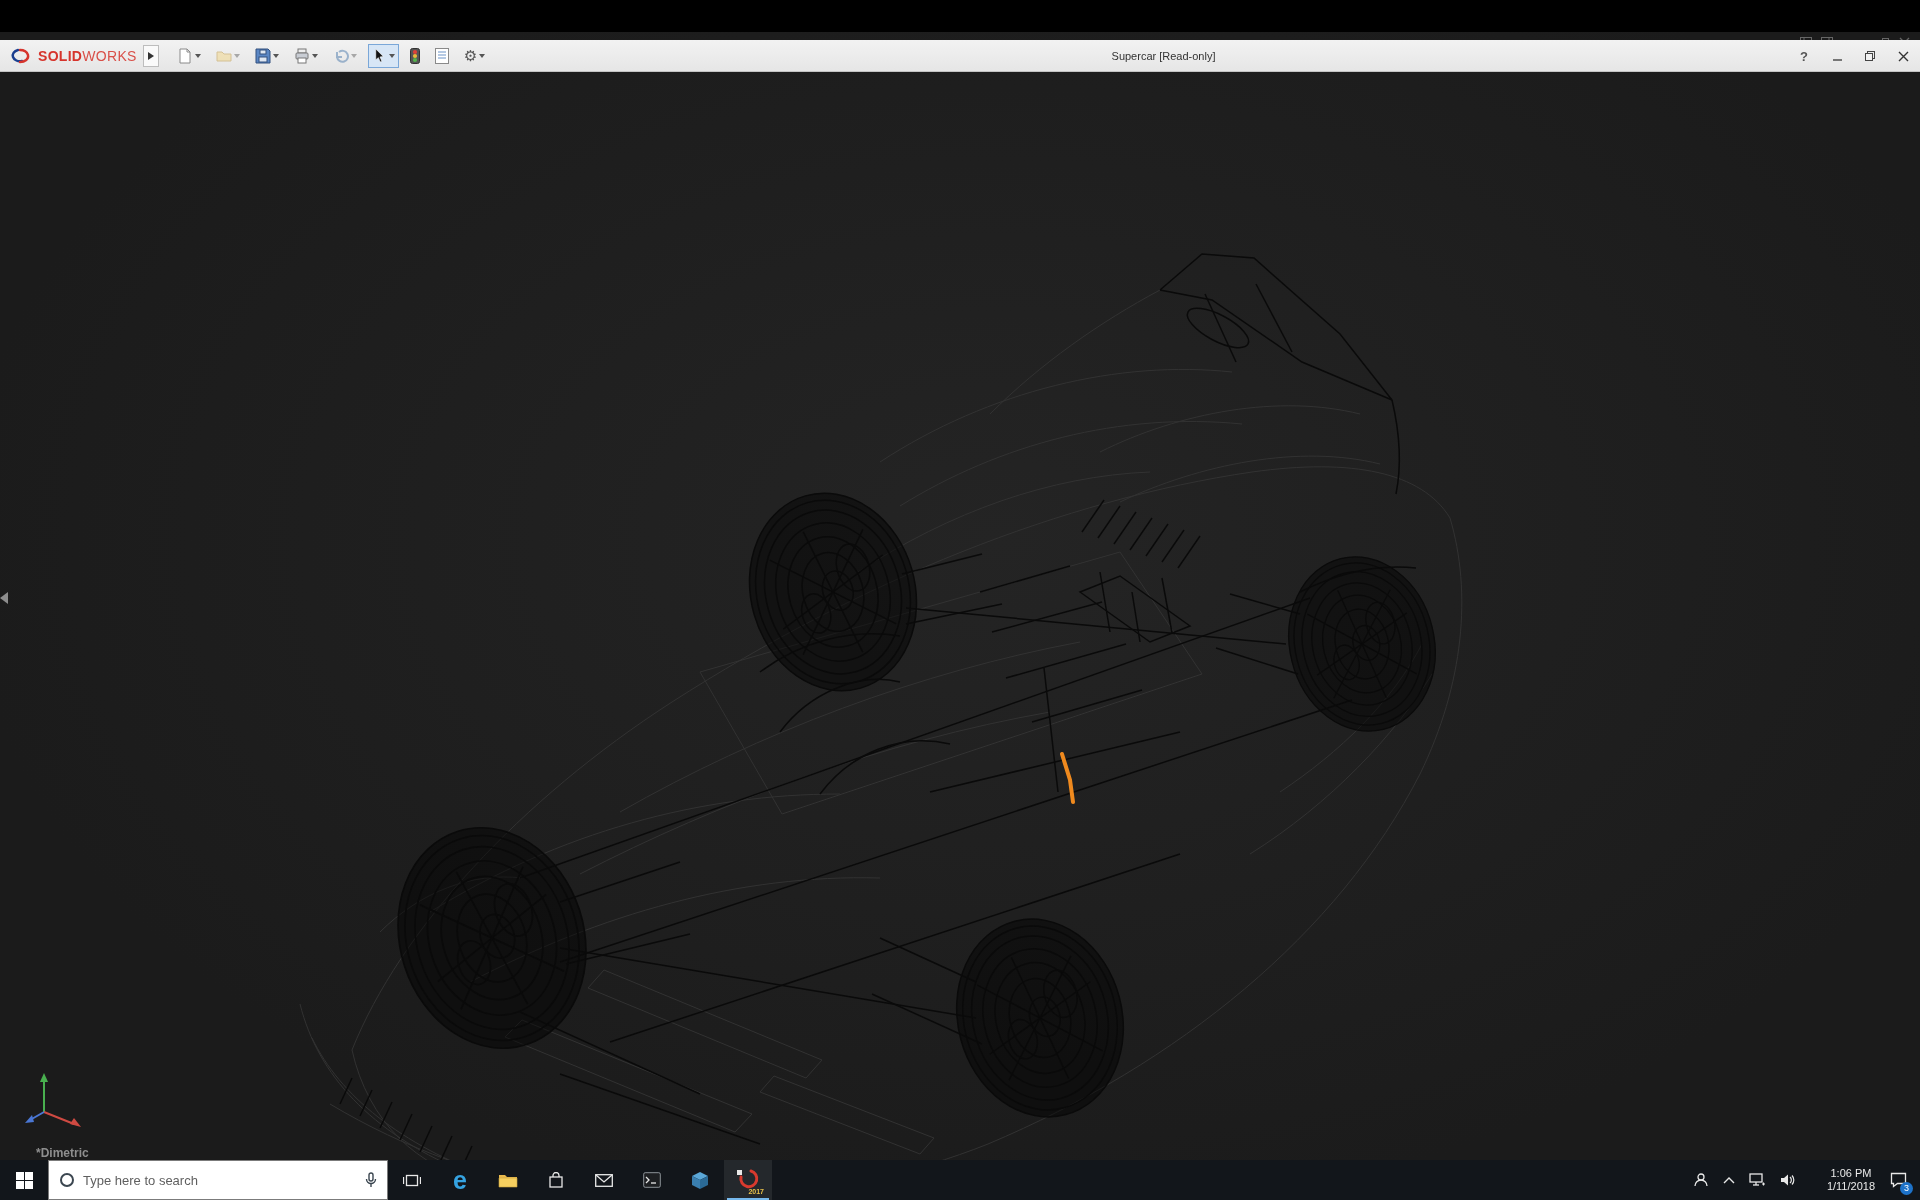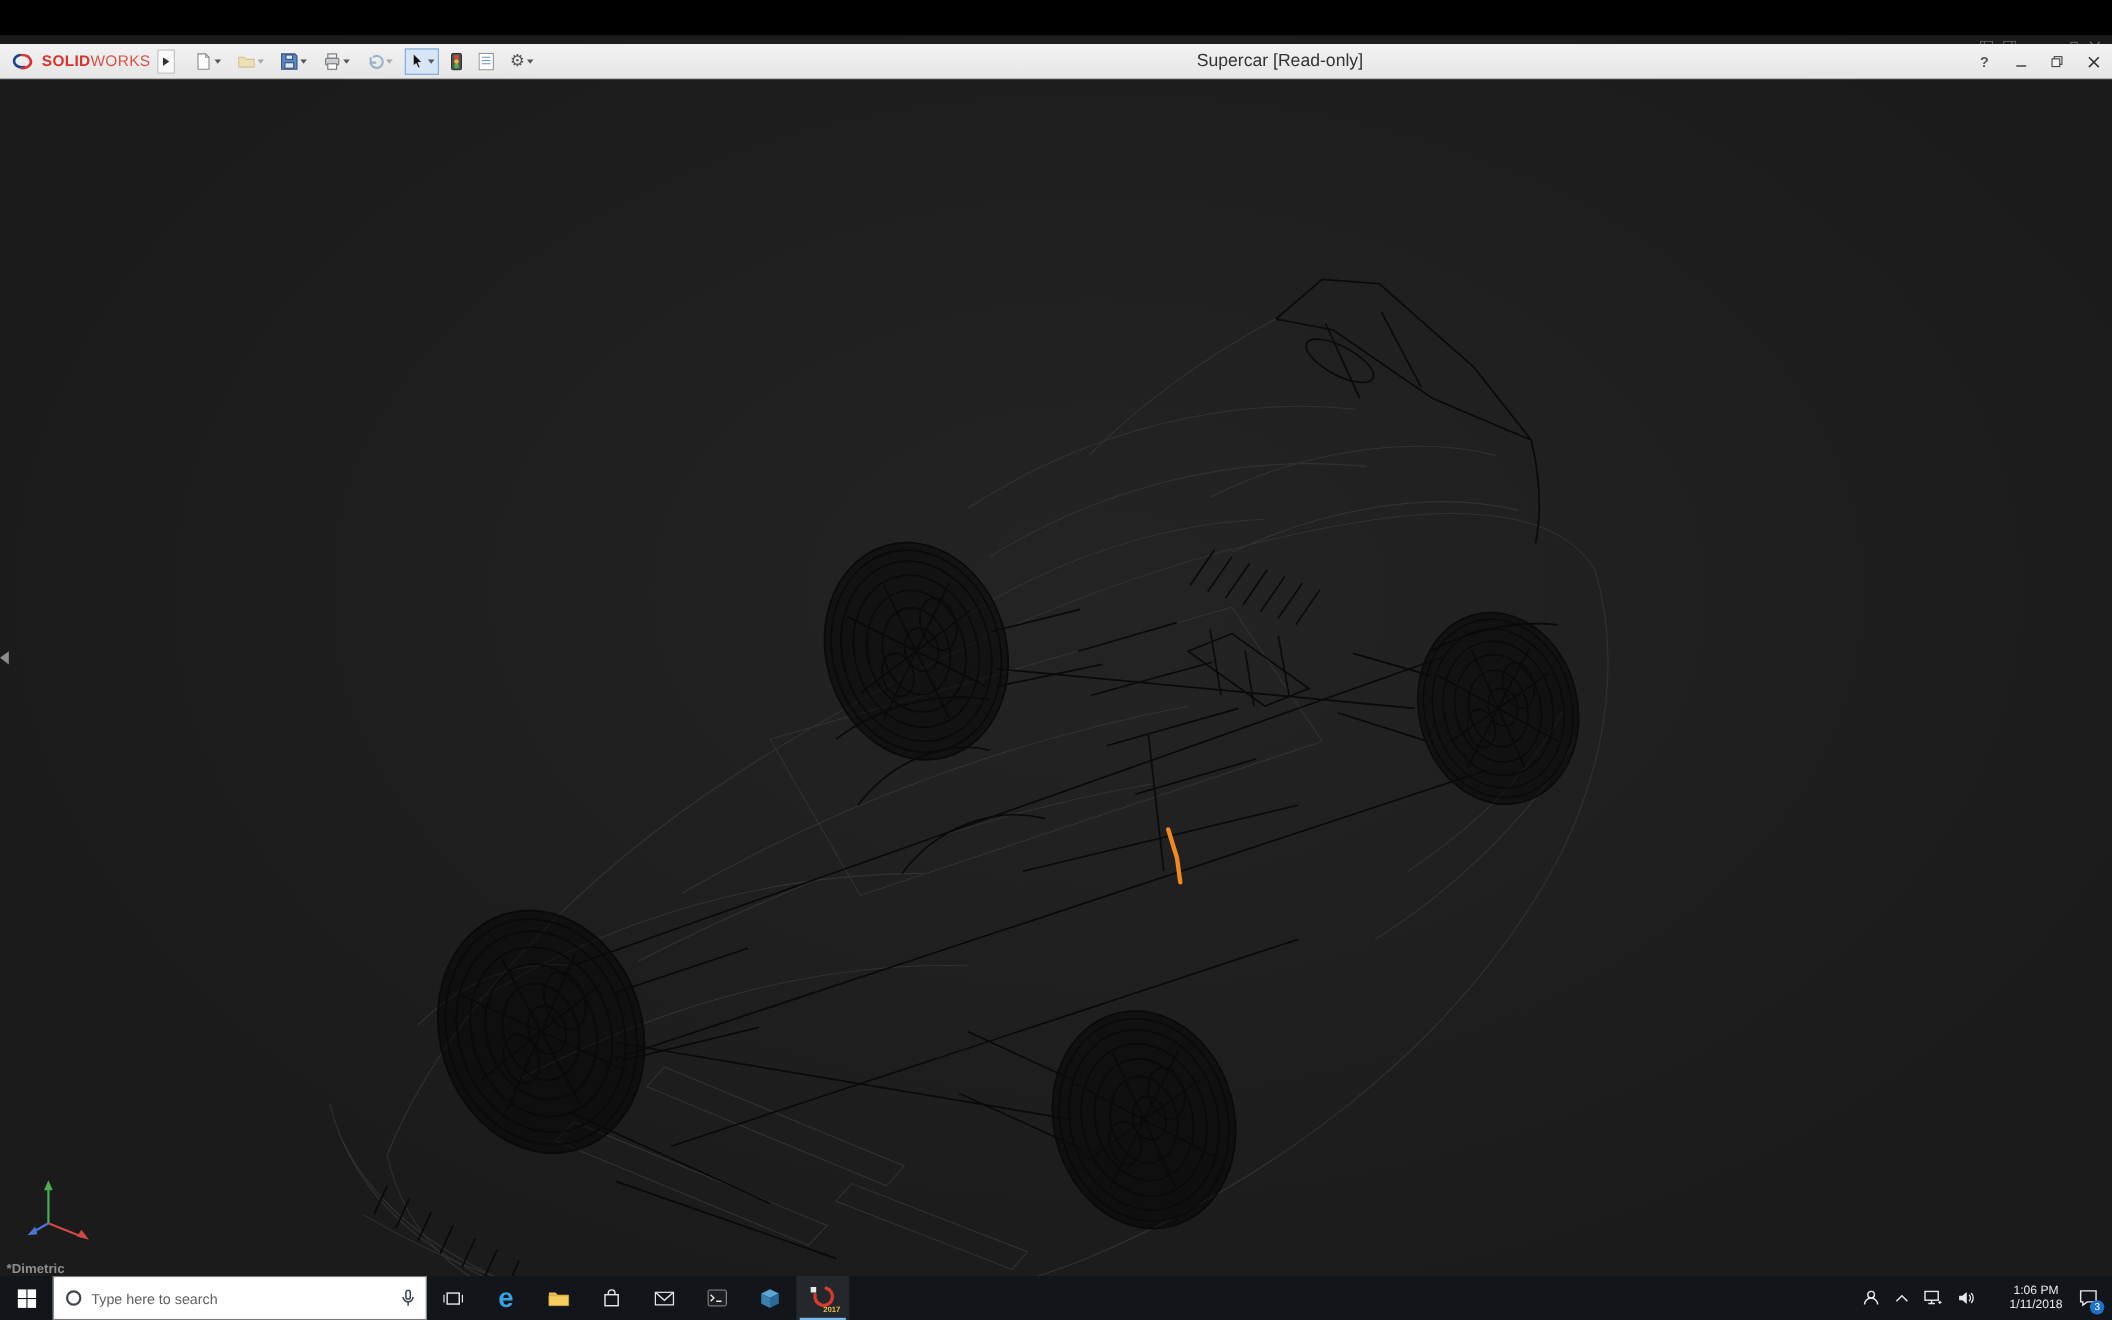--- a/index.html
+++ b/index.html
@@ -16,41 +16,41 @@
   .brand .b2 { color:var(--brand-red,#d6342c); font-weight:400; font-size:14px; letter-spacing:.3px; opacity:.85; }
   .flyout { border:1px solid #bdbdbd; background:#fafafa; width:16px; height:22px; display:flex;
             align-items:center; justify-content:center; cursor:pointer; margin-right:14px; }
   .qat { display:flex; align-items:center; gap:7px; }
   .qbtn { display:flex; align-items:center; gap:2px; height:24px; padding:0 3px; background:none; border:1px solid transparent; cursor:pointer; }
   .qbtn.active { background:#d7e6f6; border:1px solid #7aa7d8; }
   .qbtn.disabled { opacity:.45; }
   .caret { width:0; height:0; border-left:3px solid transparent; border-right:3px solid transparent; border-top:4px solid #555; }
   .gear { font-size:15px; color:#555; line-height:1; }
   .doc-title { position:absolute; left:60.6%; transform:translateX(-50%);
-               font-size:16px; color:#333; white-space:nowrap; }
+               font-size:11px; color:#333; white-space:nowrap; }
   .win-controls { position:absolute; right:8px; top:0; height:32px; display:flex; align-items:center; gap:15px; }
   .win-controls .wbtn { background:none; border:none; cursor:pointer; display:flex; align-items:center; justify-content:center; width:18px; height:20px; }
   .helpq { font-size:13px; color:#555; font-weight:700; }
 
   
   .viewport { position:absolute; top:32px; left:0; right:0; bottom:40px;
               background:radial-gradient(1300px 850px at 52% 45%, #242424 0%, var(--viewport-bg,#1b1b1b) 80%);
               overflow:hidden; }
   .wire { position:absolute; inset:0; width:100%; height:100%; }
   .wf    { stroke:#0a0a0a; fill:none; }
   .wfm   { stroke:#323232; fill:none; }
   .sel   { stroke:var(--selected-edge,#f08a1e); }
   .doc-controls { position:absolute; top:5px; right:10px; display:flex; align-items:center; gap:9px; }
   .doc-controls .dbtn { background:none; border:none; cursor:pointer; opacity:.65; display:flex; }
   .doc-controls .gap { width:8px; }
   .panel-arrow { position:absolute; left:0; top:560px; width:0; height:0; background:none; border:none;
                  border-top:6px solid transparent; border-bottom:6px solid transparent;
                  border-right:8px solid #8d8d8d; cursor:pointer; }
   .triad { position:absolute; left:22px; bottom:26px; }
-  .view-label { position:absolute; left:6px; bottom:0px; font-size:12px; font-weight:700; color:#8e8e8e; }
+  .view-label { position:absolute; left:36px; bottom:0px; font-size:12px; font-weight:700; color:#8e8e8e; }
 
   
   .taskbar { position:absolute; left:0; right:0; bottom:0; height:40px;
              background:var(--taskbar-bg,#12161b); display:flex; align-items:stretch; z-index:6; }
   .tb-start { width:48px; display:flex; align-items:center; justify-content:center; background:none; border:none; cursor:pointer; }
   .searchbox { width:340px; background:#fff; display:flex; align-items:center; gap:8px; padding:0 10px; border:1px solid #7b7b7b; }
   .searchbox input { flex:1; border:none; outline:none; font-size:13px; color:#222; background:transparent; font-family:"Liberation Sans",sans-serif; }
   .searchbox input::placeholder { color:#5f5f5f; }
   .tb-apps { display:flex; align-items:stretch; }
   .tb-app { position:relative; width:48px; display:flex; align-items:center; justify-content:center; background:none; border:none; cursor:pointer; }

